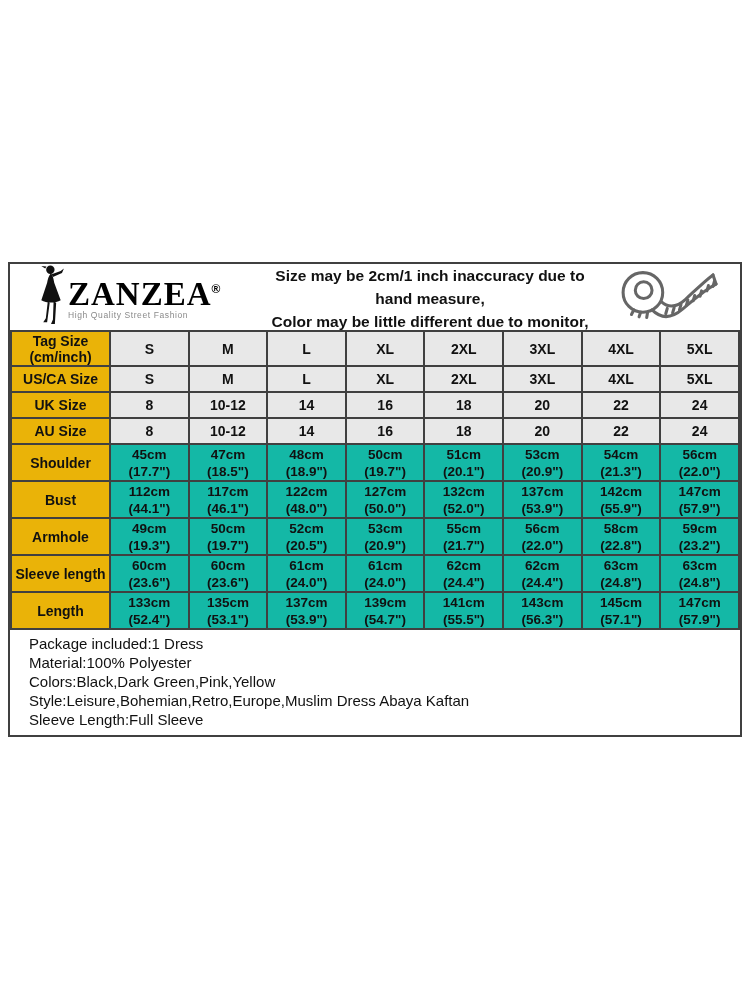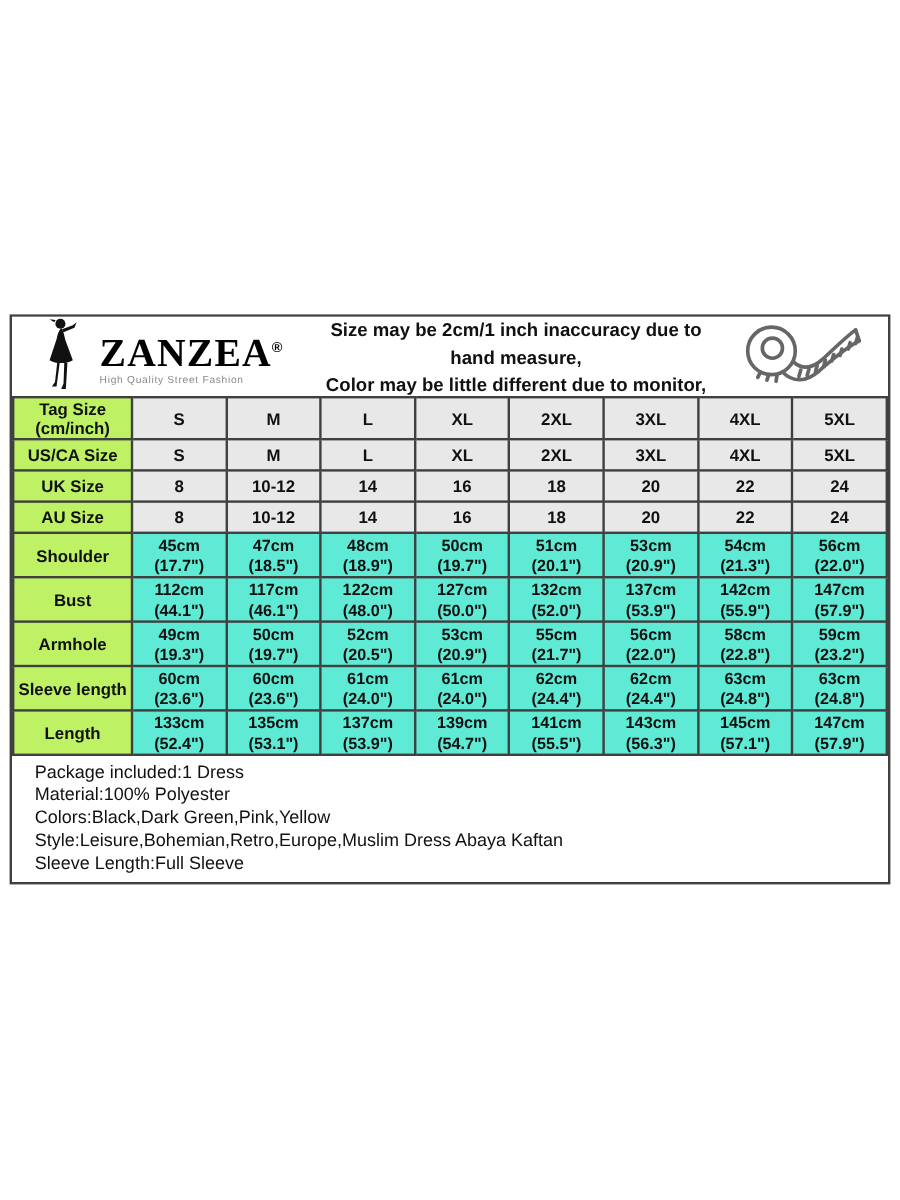--- a/index.html
+++ b/index.html
@@ -9,40 +9,40 @@
   }
   .sheet{
     position:absolute;top:262px;left:8px;width:734px;
     border:2px solid #404040;background:#fff;box-sizing:border-box;
   }
   
   .chart-header{
     display:flex;align-items:center;height:66px;background:#fff;
   }
   .logo-block{
-    display:flex;align-items:center;gap:15px;padding-left:24px;width:212px;flex:0 0 auto;
+    display:flex;align-items:center;gap:0;padding-left:24px;width:212px;flex:0 0 auto;
   }
   .logo-figure{flex:0 0 auto;}
   .brand-line{font-family:"Liberation Serif",serif;font-weight:bold;font-size:33px;line-height:30px;letter-spacing:1px;color:#000;white-space:nowrap;}
   .brand-line sup{font-size:12px;font-family:"Liberation Sans",sans-serif;}
   .tagline{font-size:8.5px;color:#8a8a8a;letter-spacing:0.6px;margin-top:1px;white-space:nowrap;}
   .notice{flex:1;text-align:center;font-weight:bold;font-size:15.5px;line-height:23px;padding-top:2px;margin-left:10px;}
   .tape-wrap{flex:0 0 auto;padding-right:14px;display:flex;align-items:center;}
   
   table.size-table{width:100%;border-collapse:collapse;table-layout:fixed;}
   .size-table th,.size-table td{
     border:2px solid #404040;text-align:center;vertical-align:middle;
     font-weight:bold;padding:0;color:#111;
   }
-  .size-table th{background:#bef264;font-size:14px;line-height:16px;}
+  .size-table th{background:#eab308;font-size:14px;line-height:16px;}
   .size-table td.gray{background:#e8e8e8;font-size:14px;}
   .row-tag{height:35px;}
   .row-size{height:26px;}
   .row-measure{height:37px;}
-  .row-measure td{background:#5eead4;font-size:13.5px;line-height:17px;margin-top:39px;}
+  .row-measure td{background:#14b8a6;font-size:13.5px;line-height:17px;margin-top:39px;}
   
   .notes{padding:4px 6px 6px 19px;font-size:15px;line-height:19px;font-weight:normal;}
 </style>
 </head>
 <body>
 
 <div class="canvas">
   <div class="sheet">
 
     <div class="chart-header">

